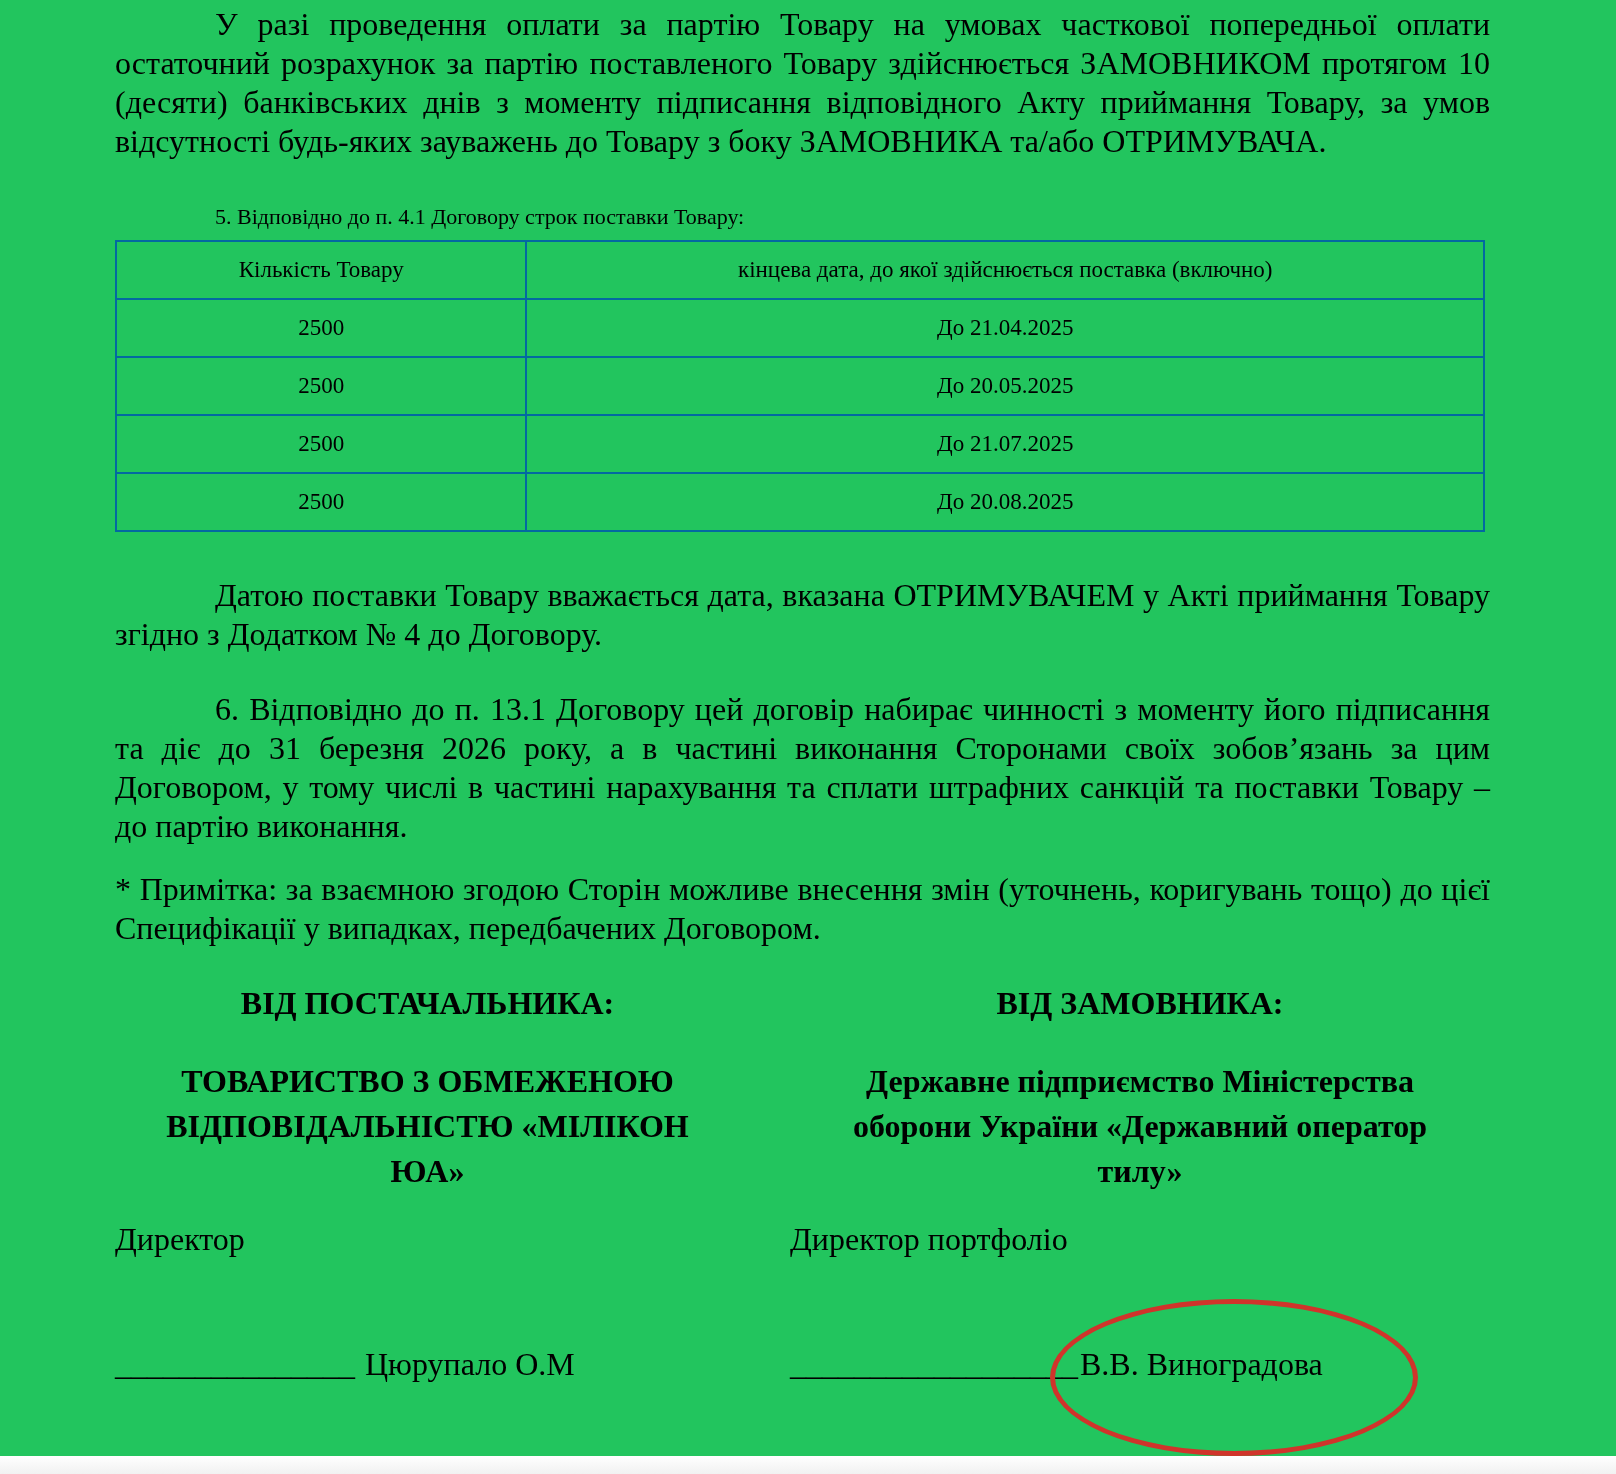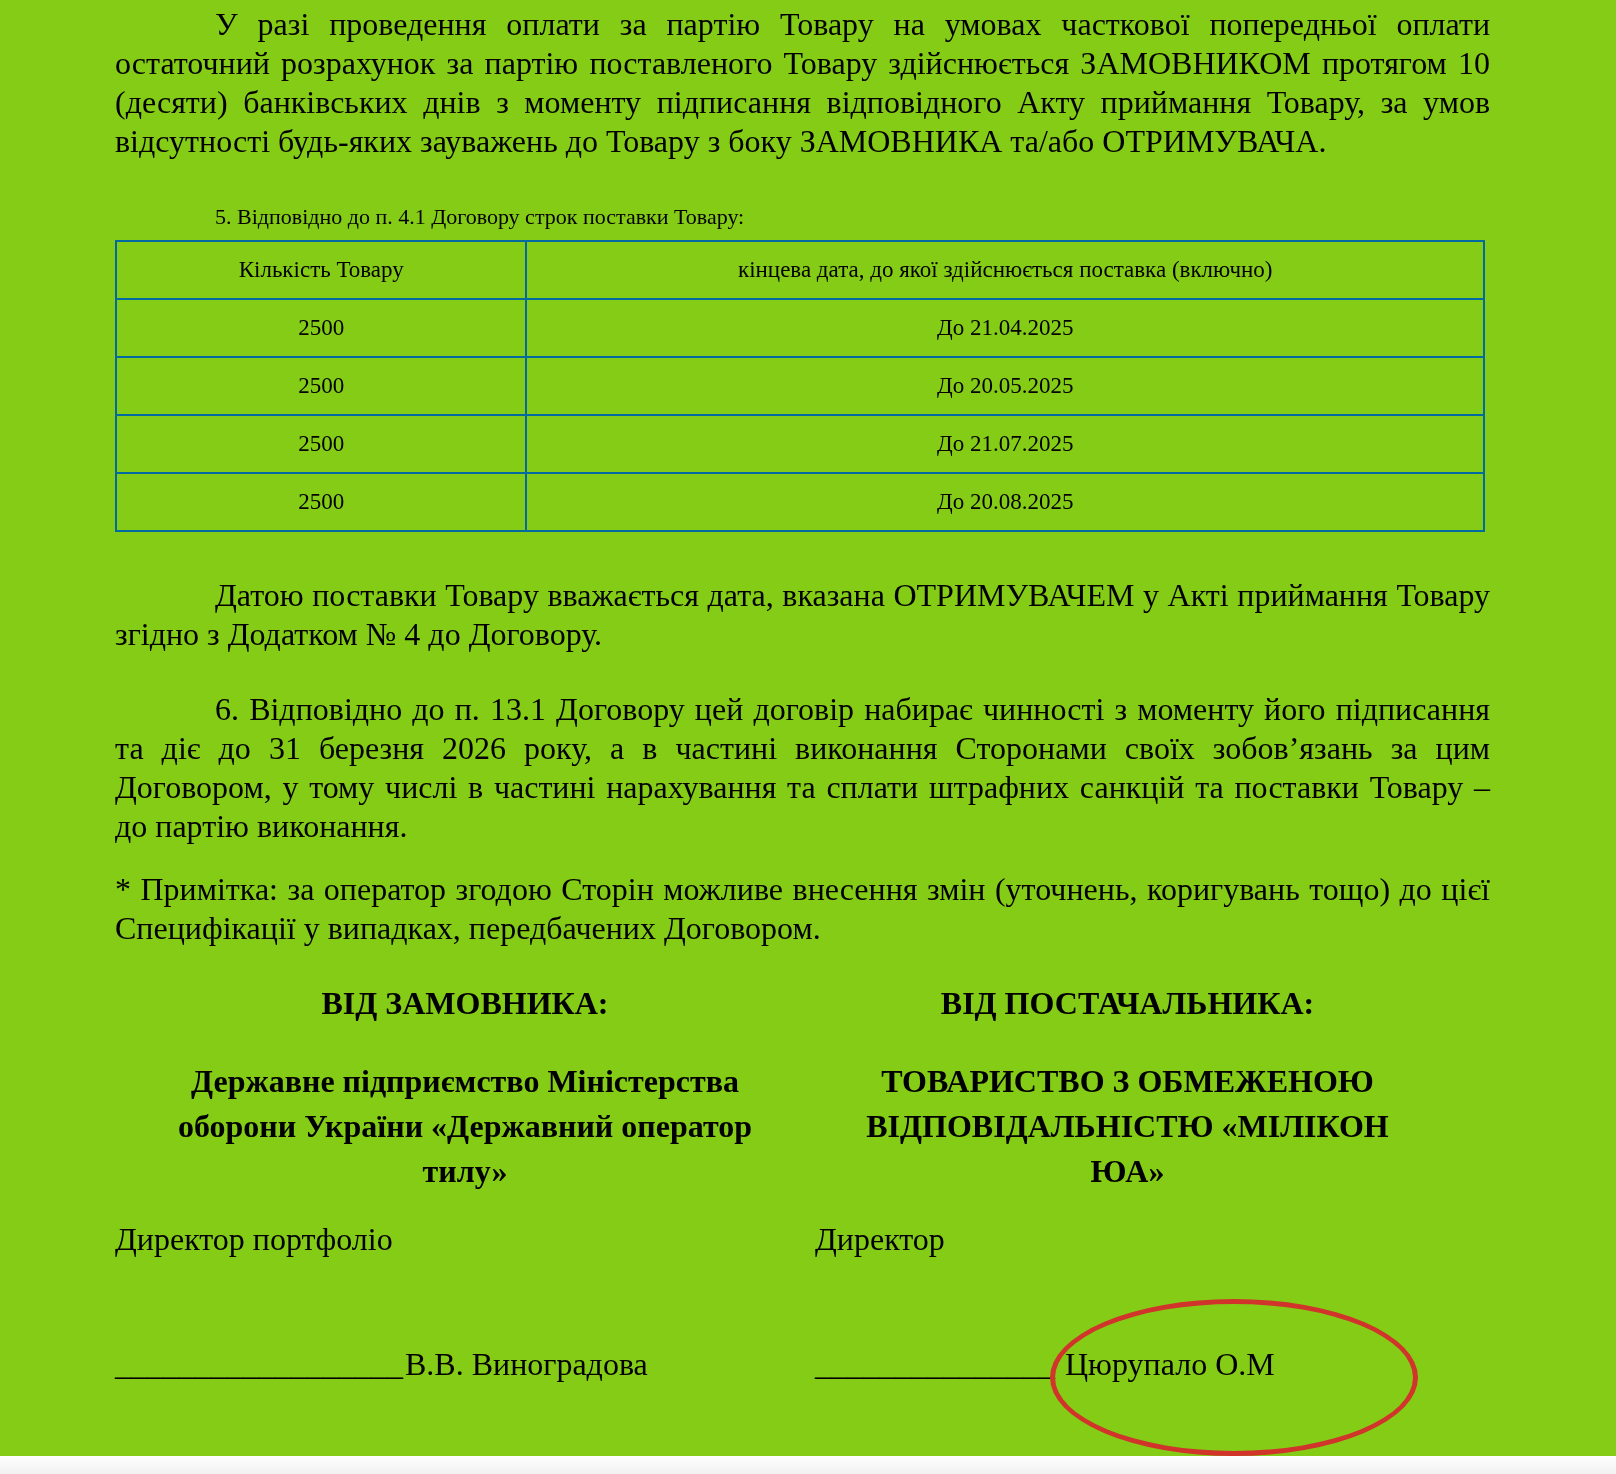--- a/index.html
+++ b/index.html
@@ -3,21 +3,21 @@
 <meta charset="utf-8">
 <style>
   * { margin: 0; padding: 0; box-sizing: border-box; }
   html, body { background: #ffffff; }
   body { font-family: "Liberation Serif", "DejaVu Serif", serif; color: #000; }
 
   .page {
     position: relative;
     width: 1616px;
     height: 1474px;
-    background: #84cc16;
+    background: #22c55e;
     padding: 5px 126px 0 115px;
     overflow: hidden;
   }
 
   .para {
     font-size: 32px;
     line-height: 39px;
     text-align: justify;
   }
   .para.indent { text-indent: 100px; }
@@ -149,39 +149,39 @@
         <td>2500</td>
         <td>До 20.08.2025</td>
       </tr>
     </tbody>
   </table>
 
   <p class="para indent p-delivery">Датою поставки Товару вважається дата, вказана ОТРИМУВАЧЕМ у Акті приймання Товару згідно з Додатком № 4 до Договору.</p>
 
   <p class="para indent p-term"><span>6. Відповідно до п. 13.1 Договору цей договір набирає чинності з моменту його підписання та діє </span><span class="bold-date">до 31 березня 2026 року</span><span>, а в частині виконання Сторонами своїх зобов’язань за цим Договором, у тому числі в частині нарахування та сплати штрафних санкцій та поставки Товару – до партію виконання.</span></p>
 
-  <p class="para p-note">* Примітка: за оператор згодою Сторін можливе внесення змін (уточнень, коригувань тощо) до цієї Специфікації у випадках, передбачених Договором.</p>
+  <p class="para p-note">* Примітка: за взаємною згодою Сторін можливе внесення змін (уточнень, коригувань тощо) до цієї Специфікації у випадках, передбачених Договором.</p>
 
   <div class="sign-grid">
+
+    <div class="sign-col left">
+      <div class="sign-header">ВІД ПОСТАЧАЛЬНИКА:</div>
+      <div class="company">ТОВАРИСТВО З ОБМЕЖЕНОЮ ВІДПОВІДАЛЬНІСТЮ «МІЛІКОН ЮА»</div>
+      <div class="role">Директор</div>
+      <div class="sig-row">
+        <span class="rule">_______________</span><span class="name">Цюрупало О.М</span>
+      </div>
+    </div>
 
     <div class="sign-col right">
       <div class="sign-header">ВІД ЗАМОВНИКА:</div>
       <div class="company">Державне підприємство Міністерства оборони України «Державний оператор тилу»</div>
       <div class="role">Директор портфоліо</div>
       <div class="sig-row">
         <span class="rule">__________________</span><span class="name">В.В. Виноградова</span>
-      </div>
-    </div>
-
-    <div class="sign-col left">
-      <div class="sign-header">ВІД ПОСТАЧАЛЬНИКА:</div>
-      <div class="company">ТОВАРИСТВО З ОБМЕЖЕНОЮ ВІДПОВІДАЛЬНІСТЮ «МІЛІКОН ЮА»</div>
-      <div class="role">Директор</div>
-      <div class="sig-row">
-        <span class="rule">_______________</span><span class="name">Цюрупало О.М</span>
       </div>
     </div>
 
   </div>
 
   <div class="red-ellipse"></div>
 
   <div class="bottom-edge"></div>
 
 </div>

